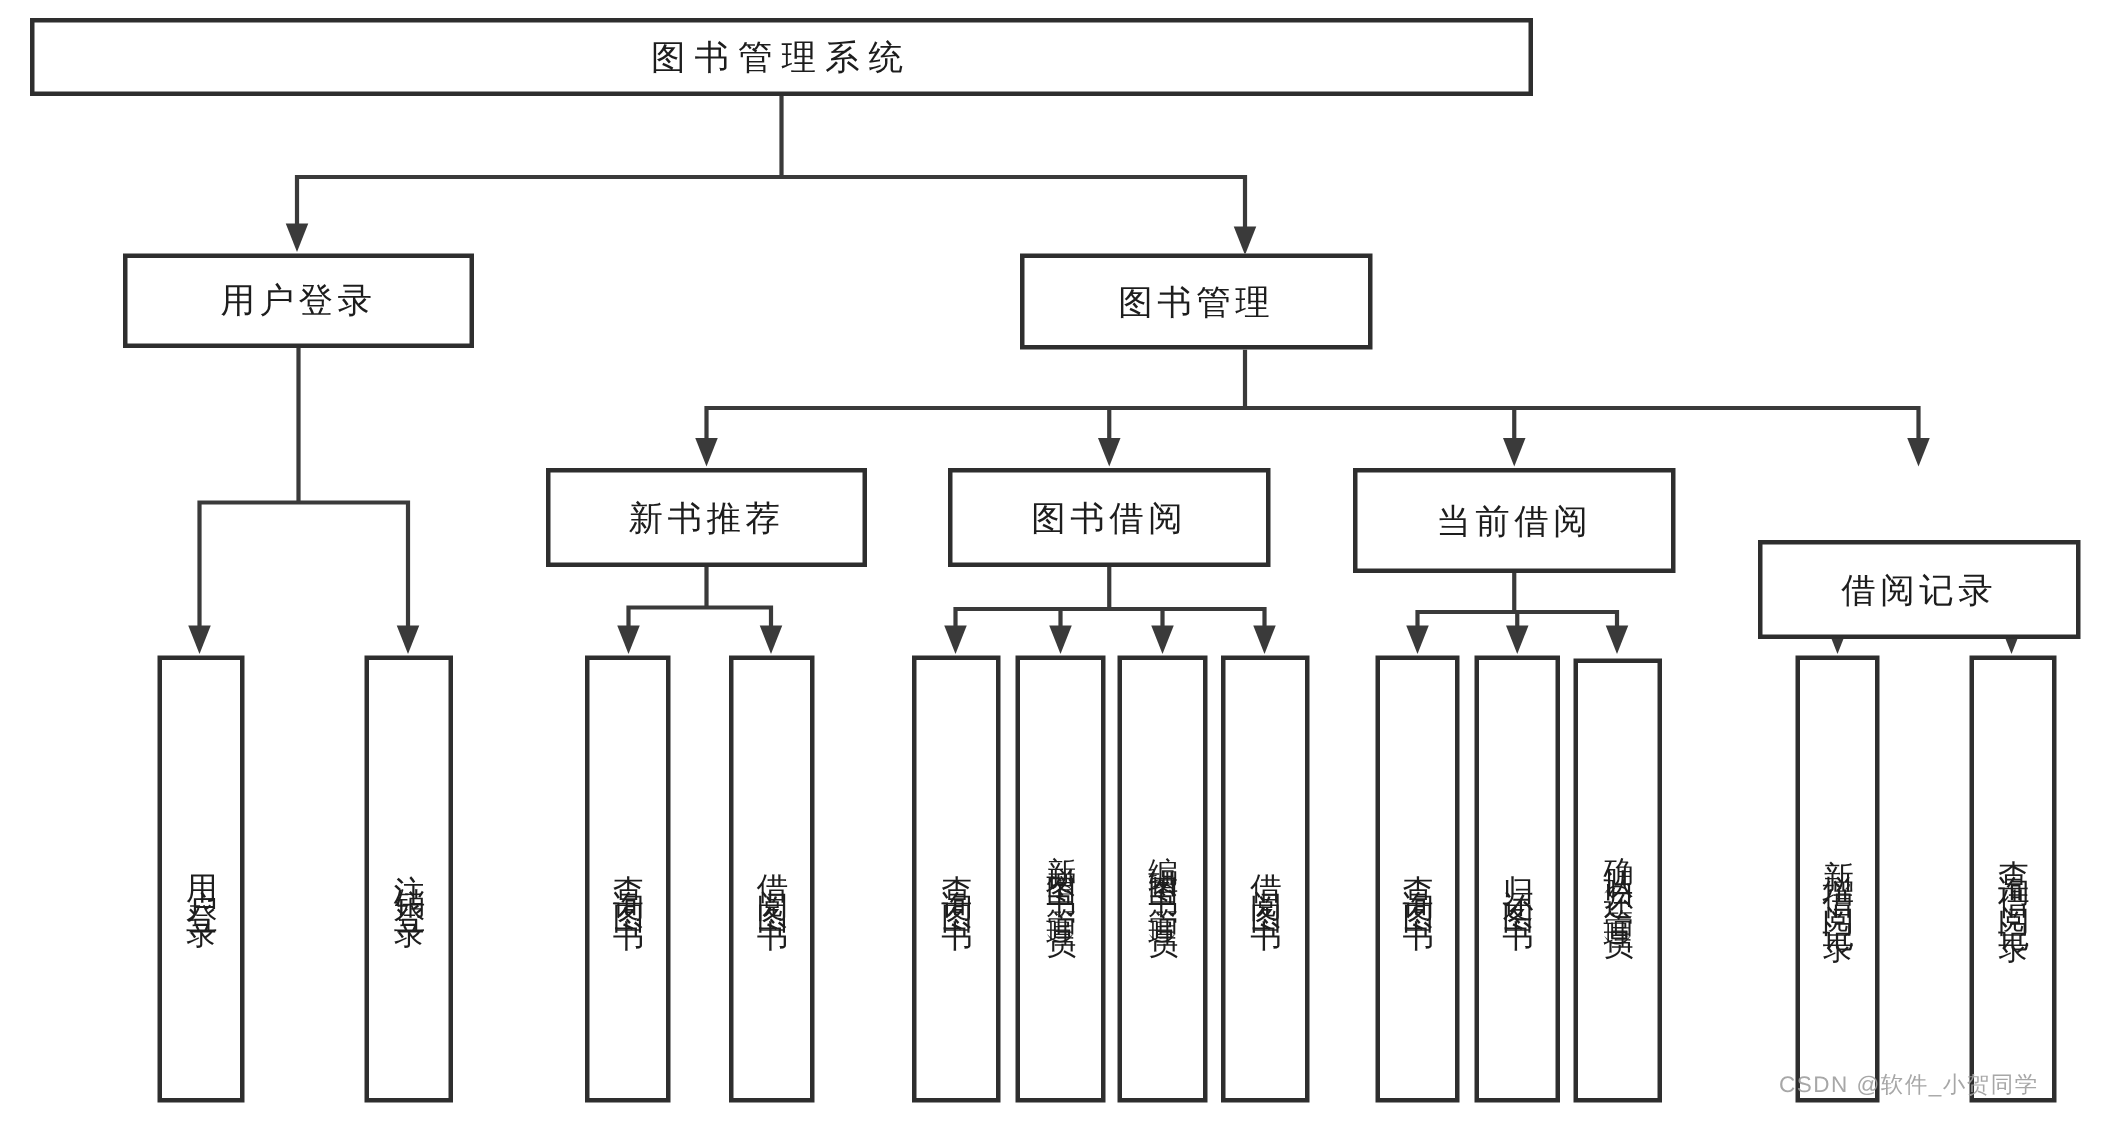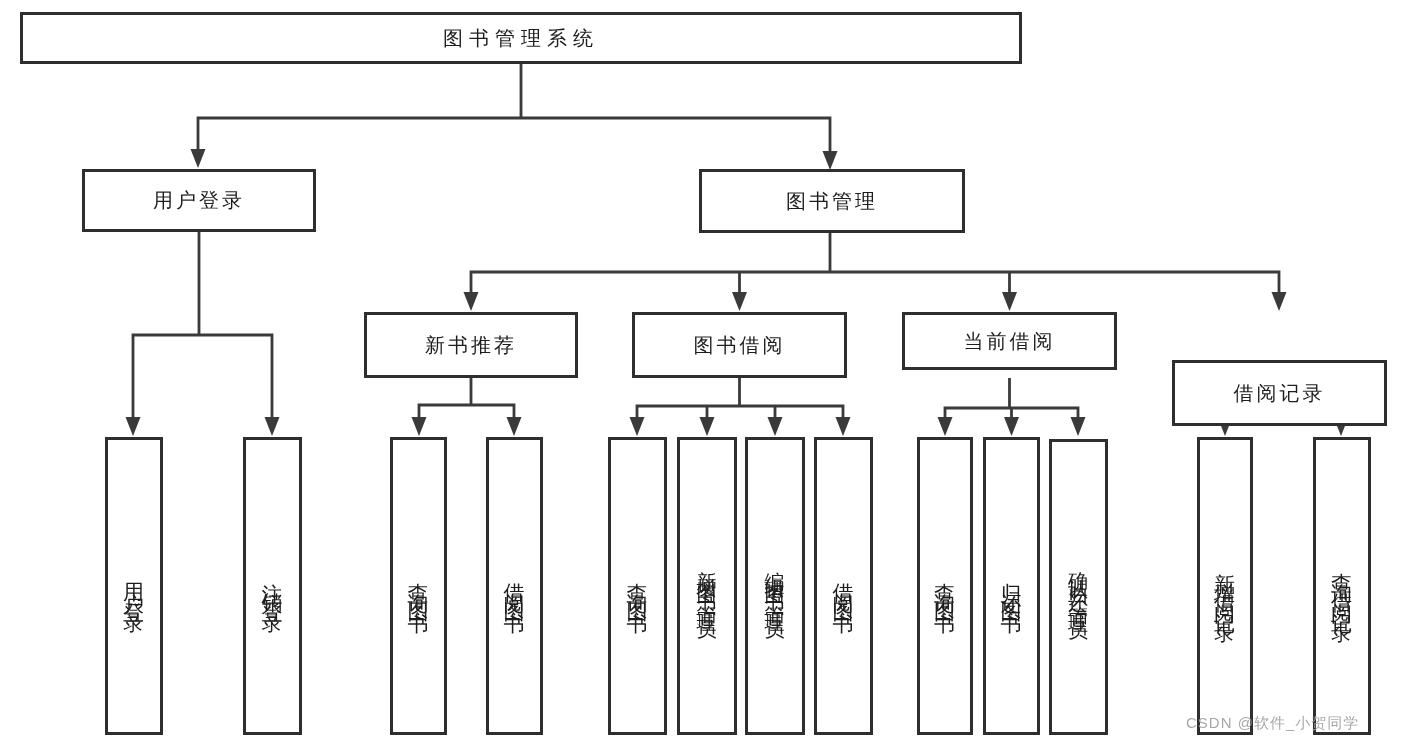--- a/index.html
+++ b/index.html
@@ -32,21 +32,21 @@
     stroke-linejoin: miter;
   }
   .connectors polygon { fill: var(--line); stroke: none; }
   .box {
     position: absolute;
     background: #fff;
     border: 3px solid var(--border);
     display: flex;
     align-items: center;
     justify-content: center;
-    font-size: 20px;
+    font-size: 23px;
     letter-spacing: 3px;
     color: var(--text);
     z-index: 1;
     white-space: nowrap;
   }
   .box.root-box { letter-spacing: 6px; }
   .leaf {
     position: absolute;
     background: #fff;
     border: 3px solid var(--border);
@@ -121,31 +121,31 @@
     <polygon points="1333.5,417 1348.5,417 1341,436"></polygon>
   </svg>
 
   <div class="box root-box" style="left:20px; top:12px; width:1002px; height:52px;">
     <span>图书管理系统</span>
   </div>
 
   <div class="box" style="left:82px; top:169px; width:234px; height:63px;">
     <span>用户登录</span>
   </div>
-  <div class="box" style="left:699px; top:169px; width:266px; height:64px;">
+  <div class="box" style="left:680px; top:169px; width:235px; height:64px;">
     <span>图书管理</span>
   </div>
 
   <div class="box" style="left:632px; top:312px; width:215px; height:66px;">
     <span>图书借阅</span>
   </div>
   <div class="box" style="left:364px; top:312px; width:214px; height:66px;">
     <span>新书推荐</span>
   </div>
-  <div class="box" style="left:902px; top:312px; width:215px; height:58px;">
+  <div class="box" style="left:902px; top:312px; width:215px; height:70px;">
     <span>当前借阅</span>
   </div>
   <div class="box" style="left:1172px; top:312px; width:215px; height:66px;margin-top:48px;">
     <span>借阅记录</span>
   </div>
 
   <div class="leaf" style="left:105px; top:437px; width:58px; height:298px;">
     <span class="vtext">用户登录</span>
   </div>
   <div class="leaf" style="left:243px; top:437px; width:59px; height:298px;">

